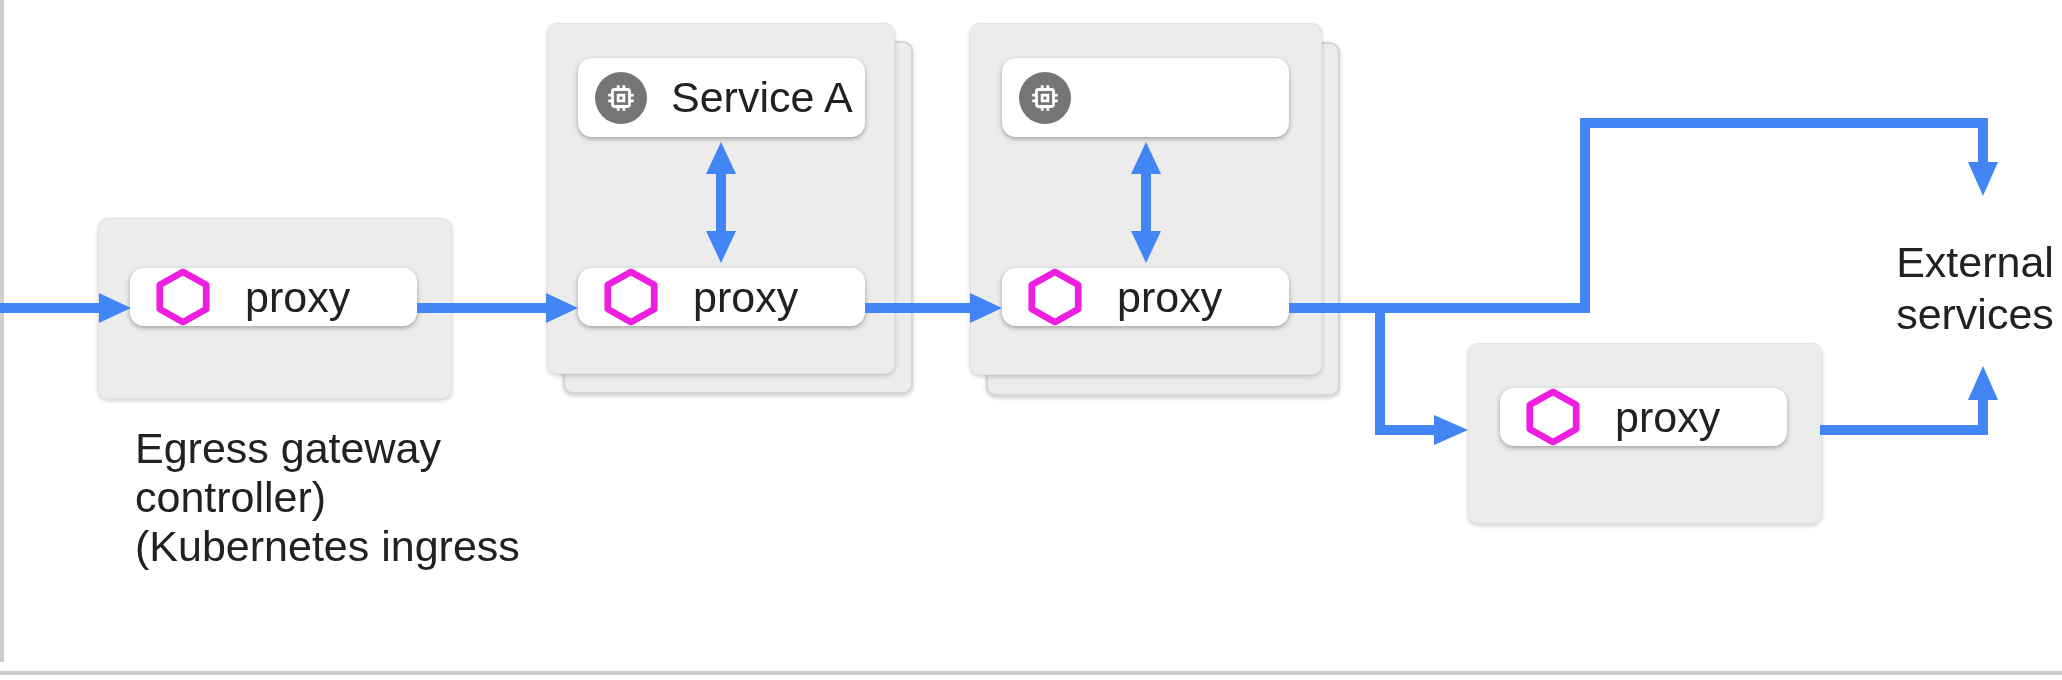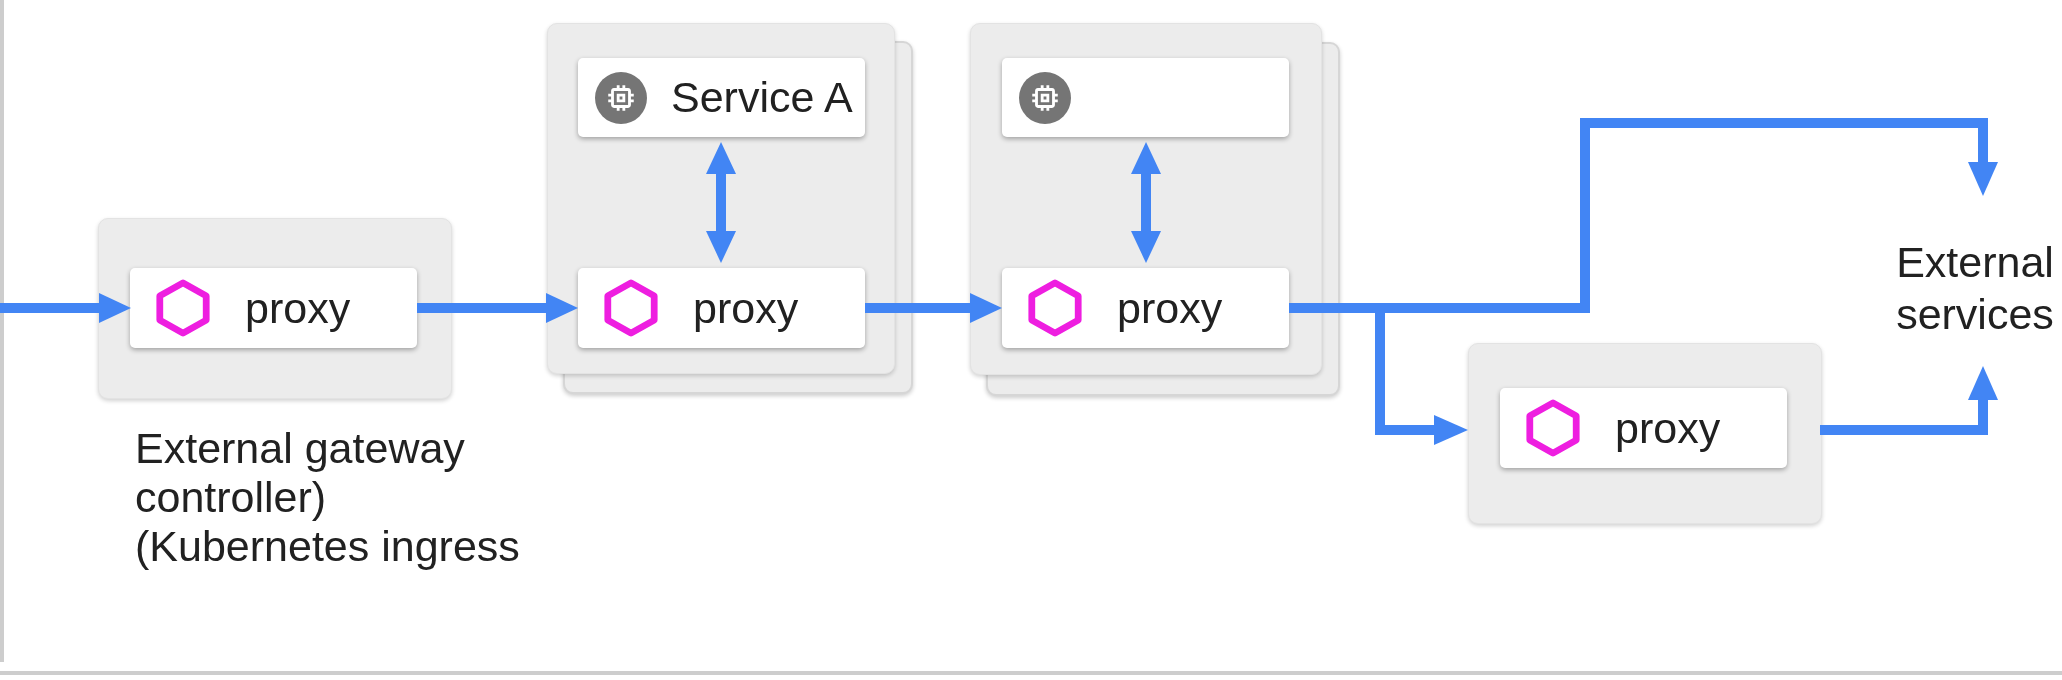--- a/index.html
+++ b/index.html
@@ -10,25 +10,25 @@
   .edge{position:absolute;background:#cdcdcd;}
   .node-box{
     position:absolute;background:#ececec;border:1px solid #e3e3e3;border-radius:10px;
     box-shadow:0 2px 4px rgba(0,0,0,0.18);
   }
   .back-card{
     position:absolute;background:#ececec;border:2px solid #d6d6d6;border-radius:10px;
     box-shadow:0 2px 4px rgba(0,0,0,0.2);
   }
   .white-card{
-    position:absolute;background:#ffffff;border-radius:5px;
+    position:absolute;background:#ffffff;border-radius:14px;
     box-shadow:0 2px 5px rgba(0,0,0,0.32);
     display:flex;align-items:center;
   }
-  .proxy-card{width:287px;height:80px;}
+  .proxy-card{width:287px;height:58px;}
   .service-card{width:287px;height:79px;}
   .hex-icon{margin-left:24px;width:58px;height:58px;flex:0 0 auto;}
   .circle-icon{
     margin-left:17px;width:52px;height:52px;border-radius:50%;background:#757575;
     display:flex;align-items:center;justify-content:center;flex:0 0 auto;
   }
   .card-label{margin-left:33px;font-size:43px;white-space:nowrap;}
   .caption{position:absolute;font-size:43px;line-height:49px;white-space:nowrap;}
   .external-label{
     position:absolute;left:1843px;top:236px;width:264px;text-align:center;
@@ -95,21 +95,21 @@
   </div>
 
   <div class="white-card proxy-card" style="left:1500px;top:388px;">
     <svg class="hex-icon" viewBox="0 0 60 60">
       <polygon points="30,4 54,17.5 54,42.5 30,56 6,42.5 6,17.5" fill="none" stroke="#EE1EE0" stroke-width="7" stroke-linejoin="round"></polygon>
     </svg>
     <span class="card-label">proxy</span>
   </div>
 
   <div class="caption" style="left:135px;top:424px;">
-    <div>External gateway</div>
+    <div>Egress gateway</div>
     <div>controller)</div>
     <div>(Kubernetes ingress</div>
   </div>
   <div class="caption" style="left:1483px;top:570px;">
   </div>
   <div class="external-label">
     <div>External</div>
     <div>services</div>
   </div>
 

